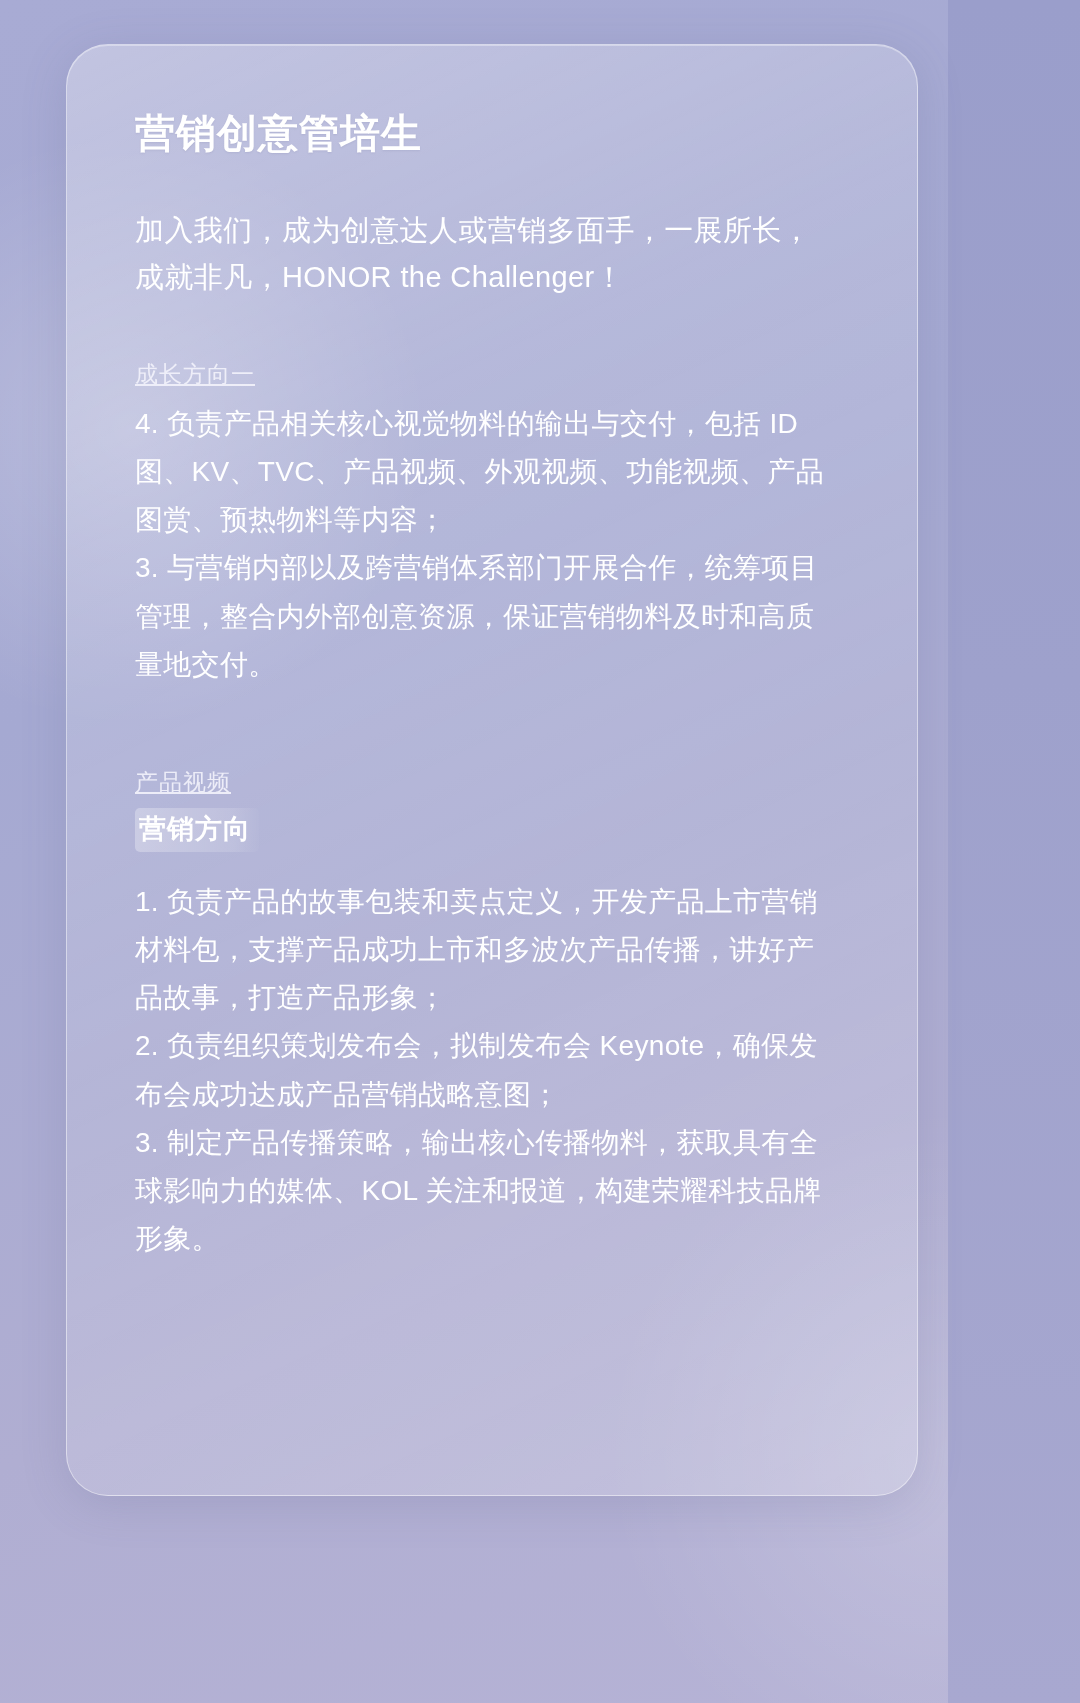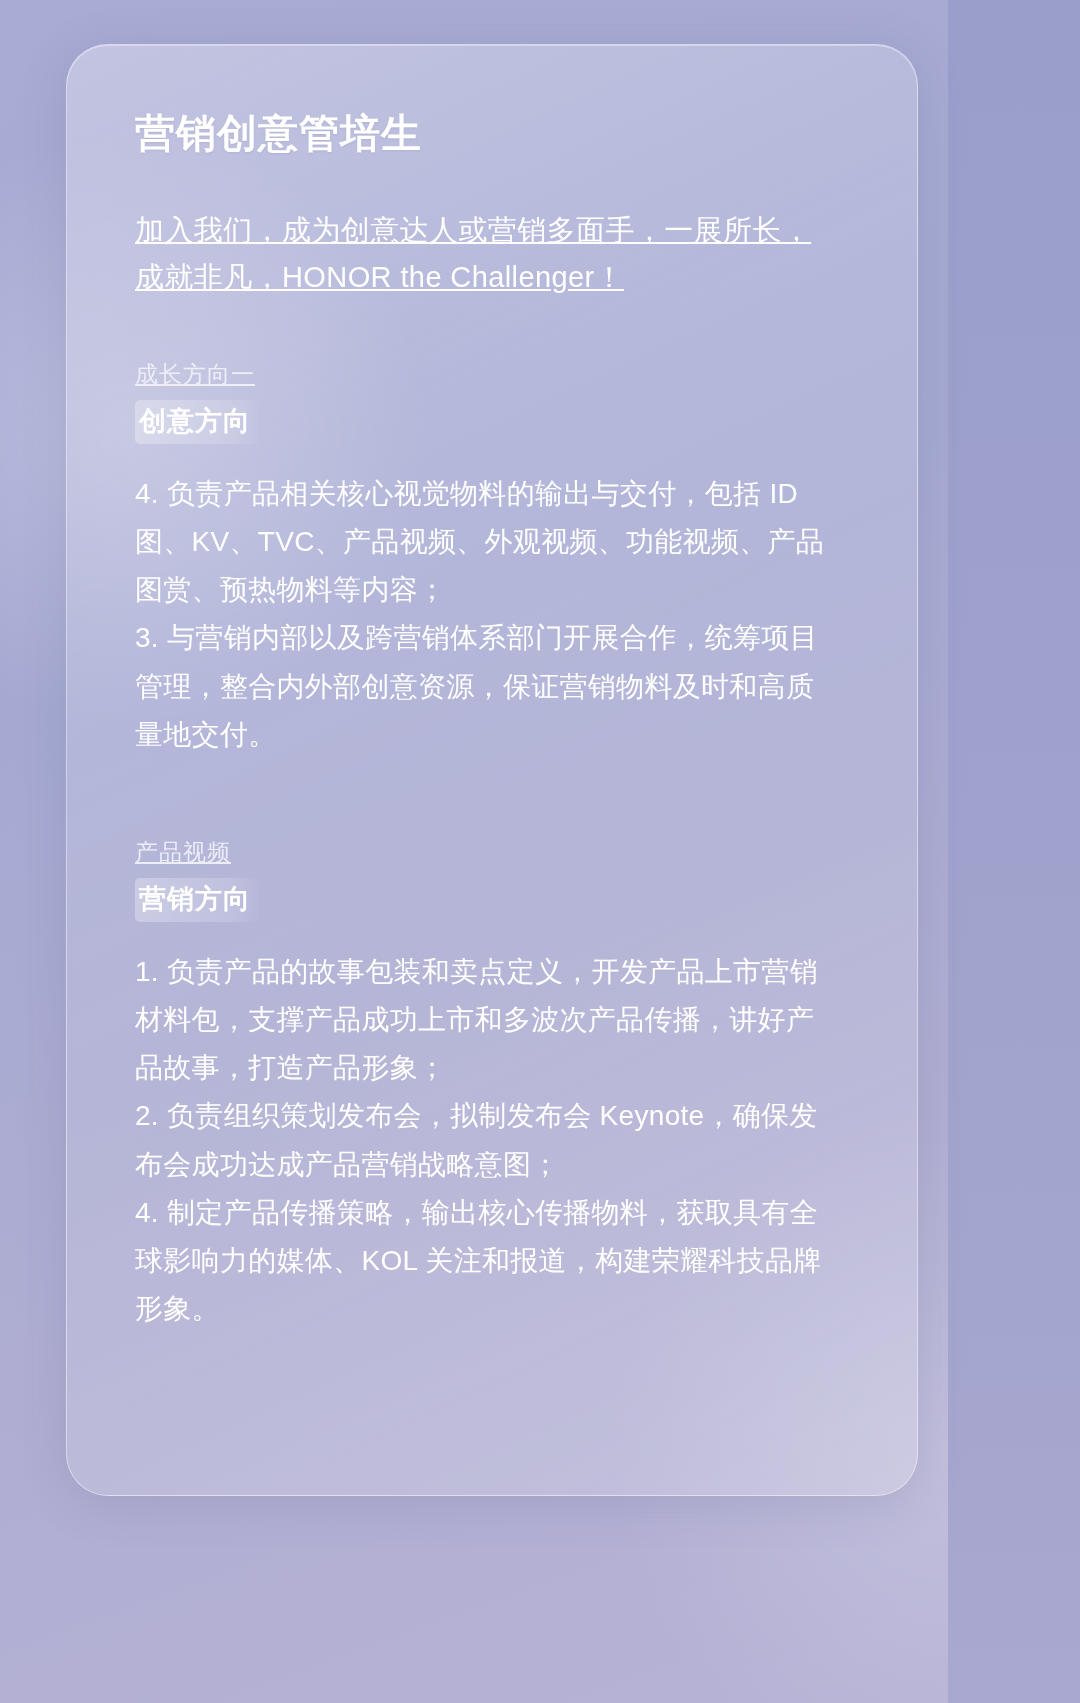--- a/index.html
+++ b/index.html
@@ -73,21 +73,20 @@
     text-shadow: 0 1px 2px rgba(120,120,160,0.18);
   }
 
   .intro {
     font-size: 29px;
     line-height: 1.62;
     color: #ffffff;
     margin: 0 0 58px 0;
     letter-spacing: 0.4px;
     font-weight: 400;
-    text-decoration: underline;
   }
 
   .section {
     margin-bottom: 52px;
   }
   .section:last-child {
     margin-bottom: 0;
   }
 
   .section-eyebrow {
@@ -140,37 +139,34 @@
 
 <div class="card">
   <div class="card-inner">
 
     <h1 class="doc-title">营销创意管培生</h1>
 
     <p class="intro">加入我们，成为创意达人或营销多面手，一展所长，成就非凡，HONOR the Challenger！</p>
 
     <div class="section">
       <div class="section-eyebrow">成长方向一</div>
-      <div class="section-heading-wrap">
-        <span class="section-heading">创意方向</span>
-      </div>
       <ul class="body-list">
         <li>4. 负责产品相关核心视觉物料的输出与交付，包括 ID 图、KV、TVC、产品视频、外观视频、功能视频、产品图赏、预热物料等内容；</li>
         <li>3. 与营销内部以及跨营销体系部门开展合作，统筹项目管理，整合内外部创意资源，保证营销物料及时和高质量地交付。</li>
       </ul>
     </div>
 
     <div class="spacer-lg"></div>
 
     <div class="section">
       <div class="section-eyebrow">产品视频</div>
       <div class="section-heading-wrap">
         <span class="section-heading">营销方向</span>
       </div>
       <ul class="body-list">
         <li>1. 负责产品的故事包装和卖点定义，开发产品上市营销材料包，支撑产品成功上市和多波次产品传播，讲好产品故事，打造产品形象；</li>
         <li>2. 负责组织策划发布会，拟制发布会 Keynote，确保发布会成功达成产品营销战略意图；</li>
-        <li>4. 制定产品传播策略，输出核心传播物料，获取具有全球影响力的媒体、KOL 关注和报道，构建荣耀科技品牌形象。</li>
+        <li>3. 制定产品传播策略，输出核心传播物料，获取具有全球影响力的媒体、KOL 关注和报道，构建荣耀科技品牌形象。</li>
       </ul>
     </div>
 
   </div>
 </div>
 
 </body></html>

